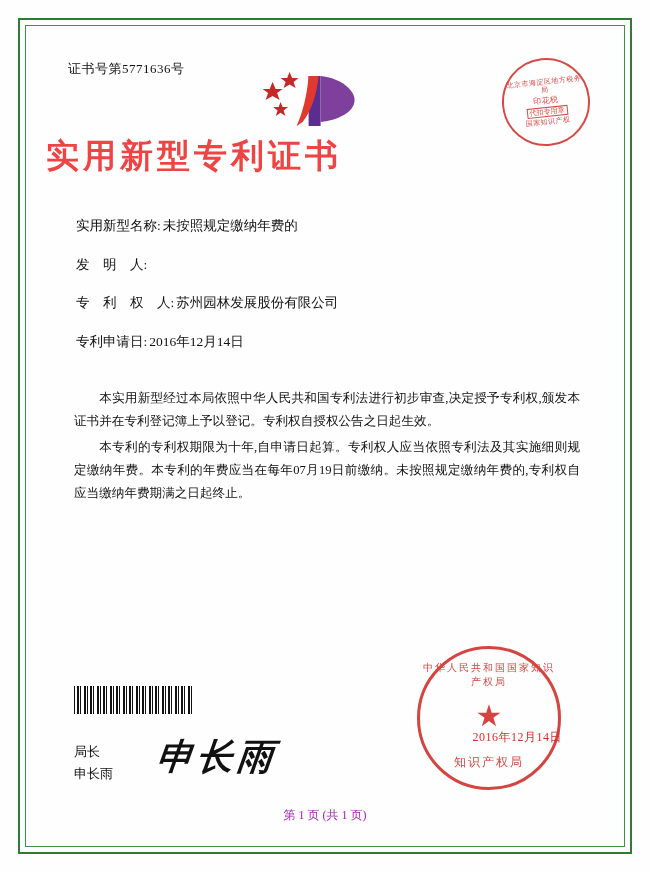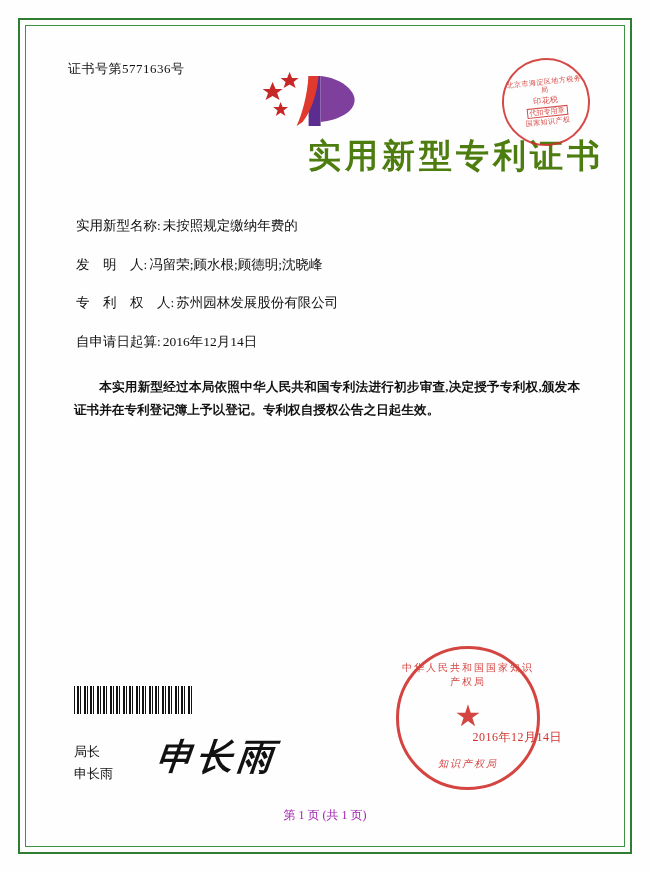--- a/index.html
+++ b/index.html
@@ -105,26 +105,26 @@
     margin: 1px 0;
   }
   .seal-top .seal-bottom {
     font-size: 7px;
     letter-spacing: 0.5px;
   }
 
   
   .title {
     margin-top: 56px;
-    text-align: right;
+    text-align: left;
     font-size: 33px;
     font-weight: bold;
     letter-spacing: 4px;
     font-family: "Liberation Serif", "DejaVu Serif", serif;
-    color: #4d7c0f;
+    color: #ef4444;
   }
 
   
   .fields {
     margin-top: 40px;
     padding-left: 30px;
     font-size: 13.5px;
     line-height: 1;
   }
   .field-row {
@@ -136,28 +136,27 @@
     white-space: nowrap;
     color: #111;
   }
   .field-value {
     color: #111;
     padding-left: 2px;
   }
 
   
   .body-text {
-    margin-top: 28px;
+    margin-top: 39px;
     padding-left: 28px;
     padding-right: 24px;
     font-size: 12.6px;
     line-height: 1.85;
     text-align: justify;
     color: #111;
-    font-weight: bold;
   }
   .body-text p {
     margin: 0 0 2px 0;
     text-indent: 2em;
   }
 
   
   .barcode {
     position: absolute;
     left: 28px;
@@ -195,21 +194,21 @@
     font-style: italic;
     font-weight: bold;
     letter-spacing: 4px;
     color: #111;
     transform: skewX(-6deg);
   }
 
   
   .seal-main {
     position: absolute;
-    right: 64px;
+    right: 43px;
     bottom: 42px;
     width: 138px;
     height: 138px;
     border: 3px solid #d0312d;
     border-radius: 50%;
     color: #d0312d;
     opacity: 0.9;
   }
   .seal-main .star {
     position: absolute;
@@ -228,23 +227,22 @@
     text-align: center;
     font-size: 10px;
     letter-spacing: 2px;
   }
   .seal-main .arc-bottom {
     position: absolute;
     bottom: 16px;
     left: 0;
     width: 100%;
     text-align: center;
-    font-size: 10px;
+    font-size: 12px;
     letter-spacing: 2px;
-    font-style: italic;
   }
   .seal-date {
     position: absolute;
     right: 42px;
     bottom: 86px;
     font-size: 12px;
     color: #d0312d;
     letter-spacing: 0.5px;
   }
 
@@ -291,34 +289,34 @@
 
     <div class="title">实用新型专利证书</div>
 
     <div class="fields">
       <div class="field-row">
         <span class="field-label">实用新型名称:</span>
         <span class="field-value">未按照规定缴纳年费的</span>
       </div>
       <div class="field-row">
         <span class="field-label">发　明　人:</span>
-        <span class="field-value">冯留荣;顾水根;顾德明;沈晓峰</span>
       </div>
       <div class="field-row">
         <span class="field-label">专　利　权　人:</span>
         <span class="field-value">苏州园林发展股份有限公司</span>
       </div>
       <div class="field-row">
-        <span class="field-label">自申请日起算:</span>
+        <span class="field-label">专利申请日:</span>
         <span class="field-value">2016年12月14日</span>
       </div>
     </div>
 
     <div class="body-text">
       <p>本实用新型经过本局依照中华人民共和国专利法进行初步审查,决定授予专利权,颁发本证书并在专利登记簿上予以登记。专利权自授权公告之日起生效。</p>
+      <p>本专利的专利权期限为十年,自申请日起算。专利权人应当依照专利法及其实施细则规定缴纳年费。本专利的年费应当在每年07月19日前缴纳。未按照规定缴纳年费的,专利权自应当缴纳年费期满之日起终止。</p>
     </div>
 
     <div class="barcode"></div>
 
     <div class="sign-area">
       <div class="sign-labels">
         <div>局长</div>
         <div>申长雨</div>
       </div>
       <div class="sign-script">申长雨</div>

